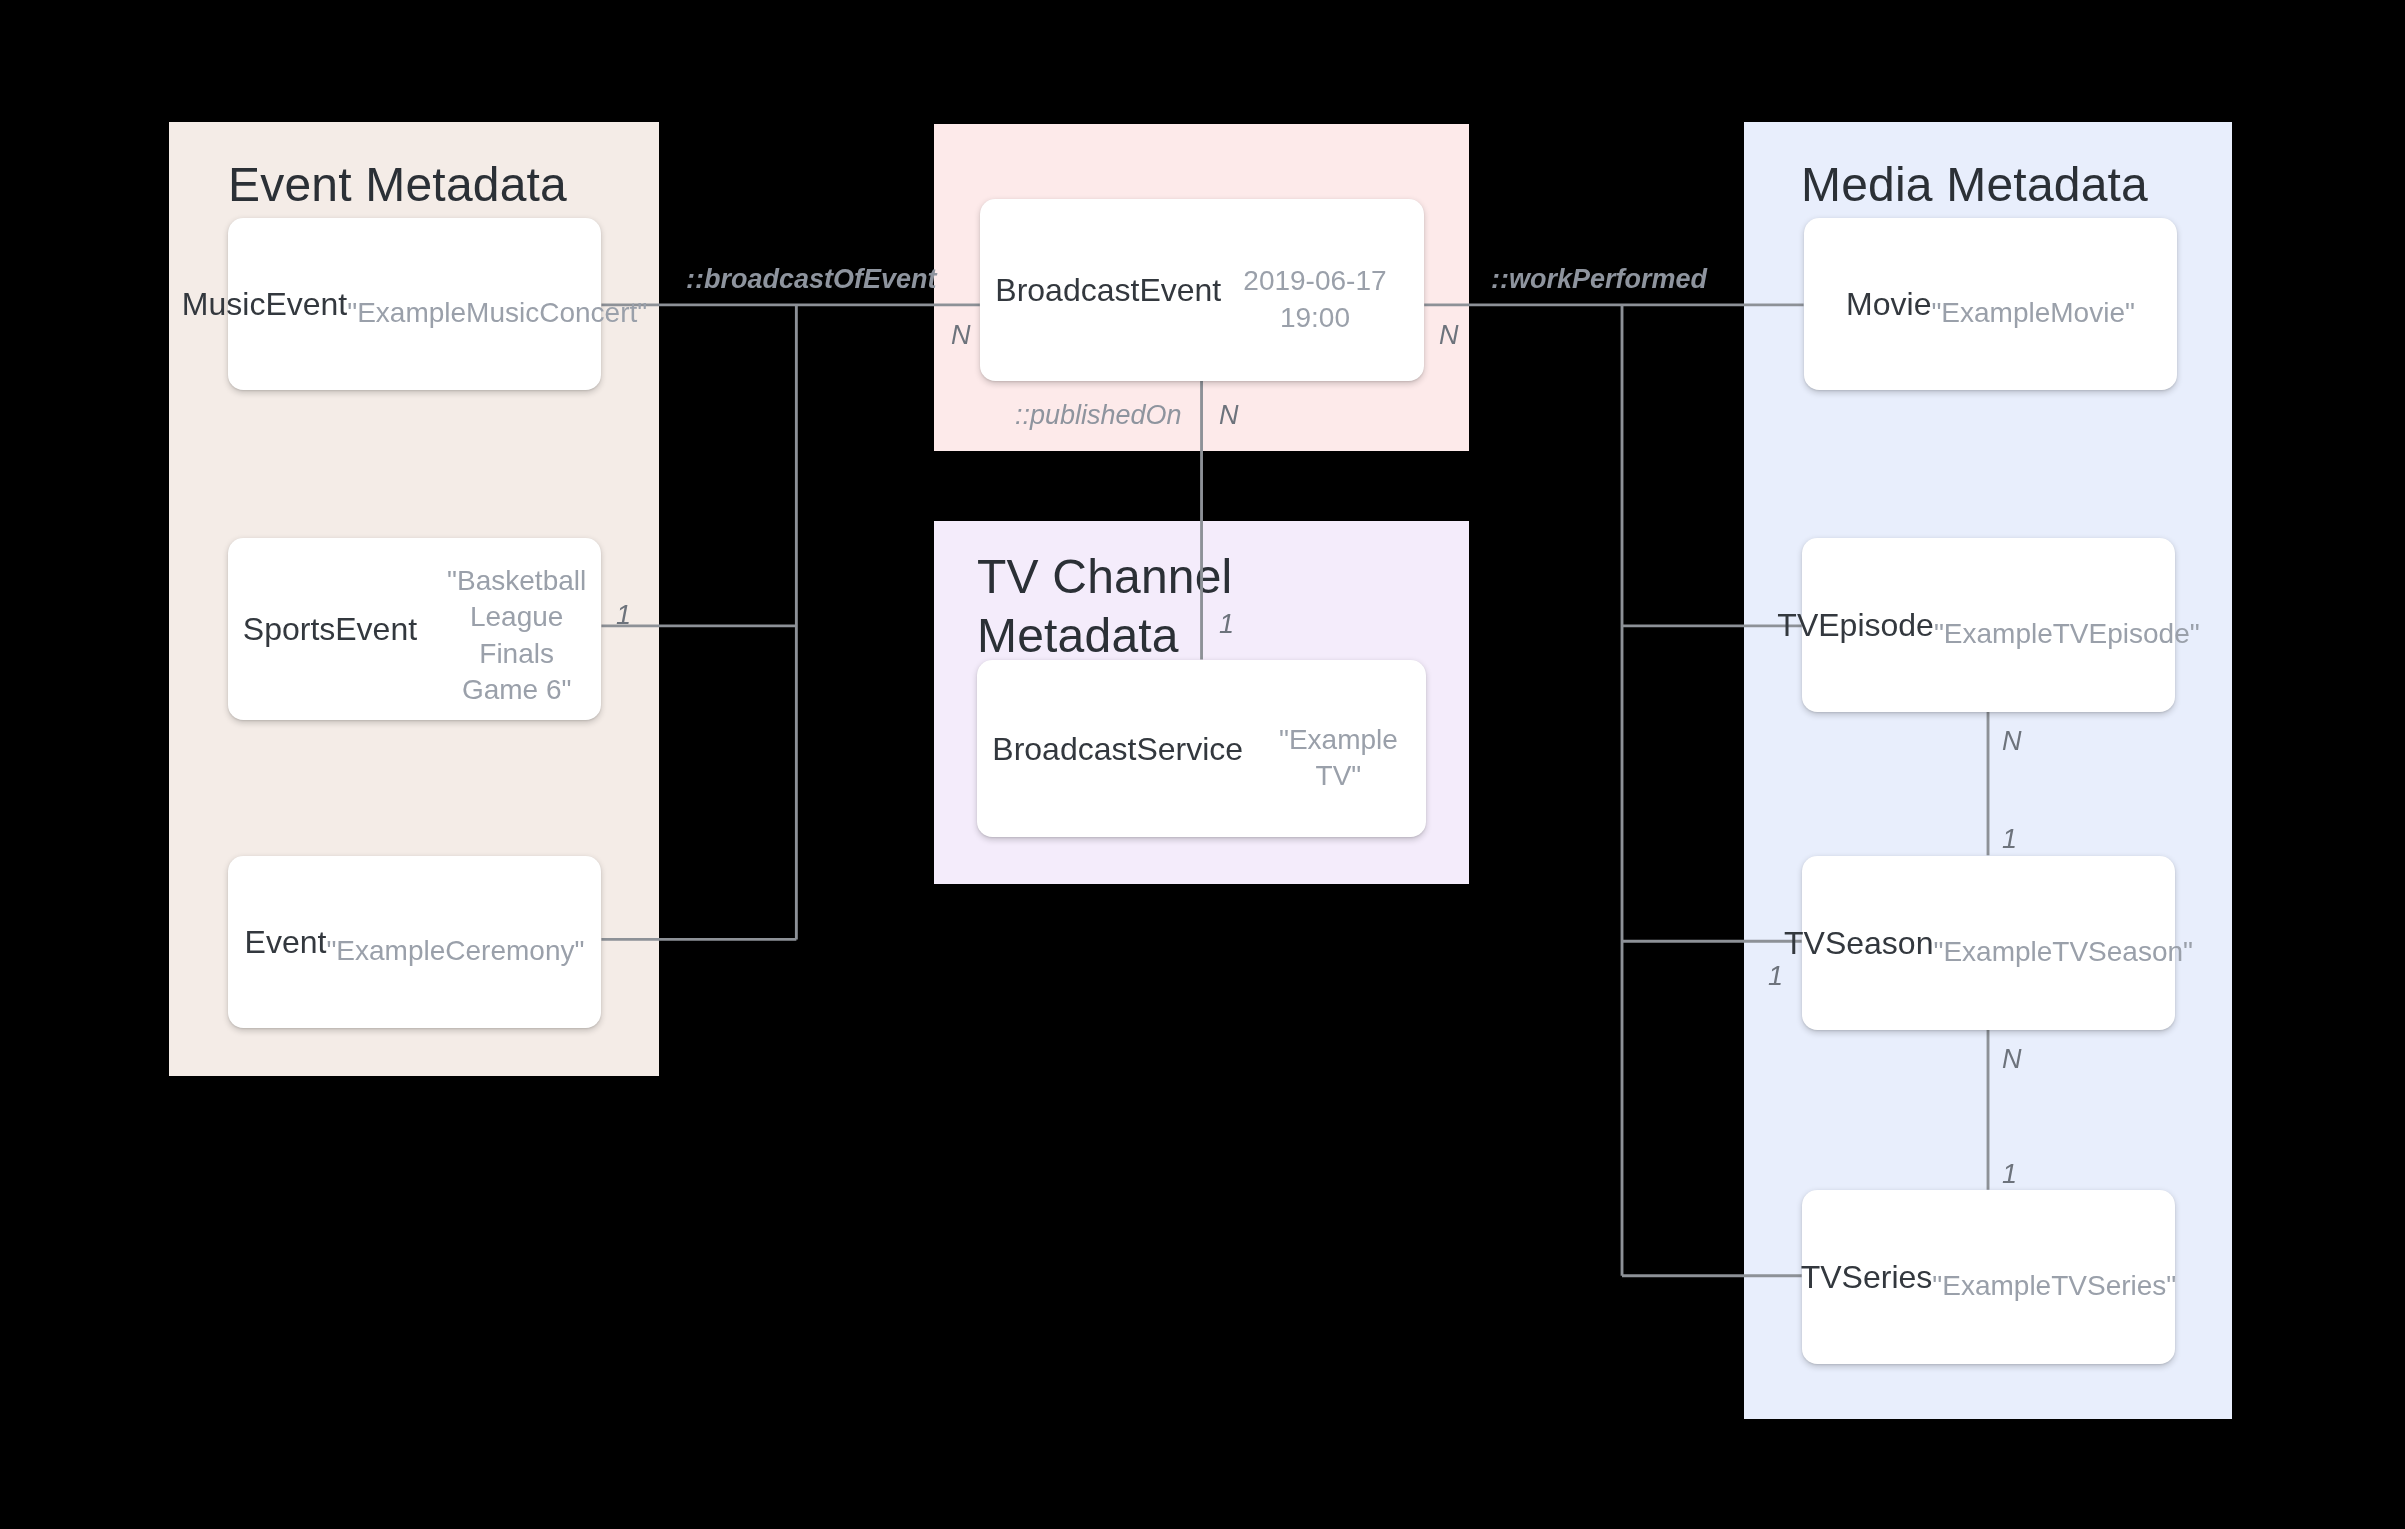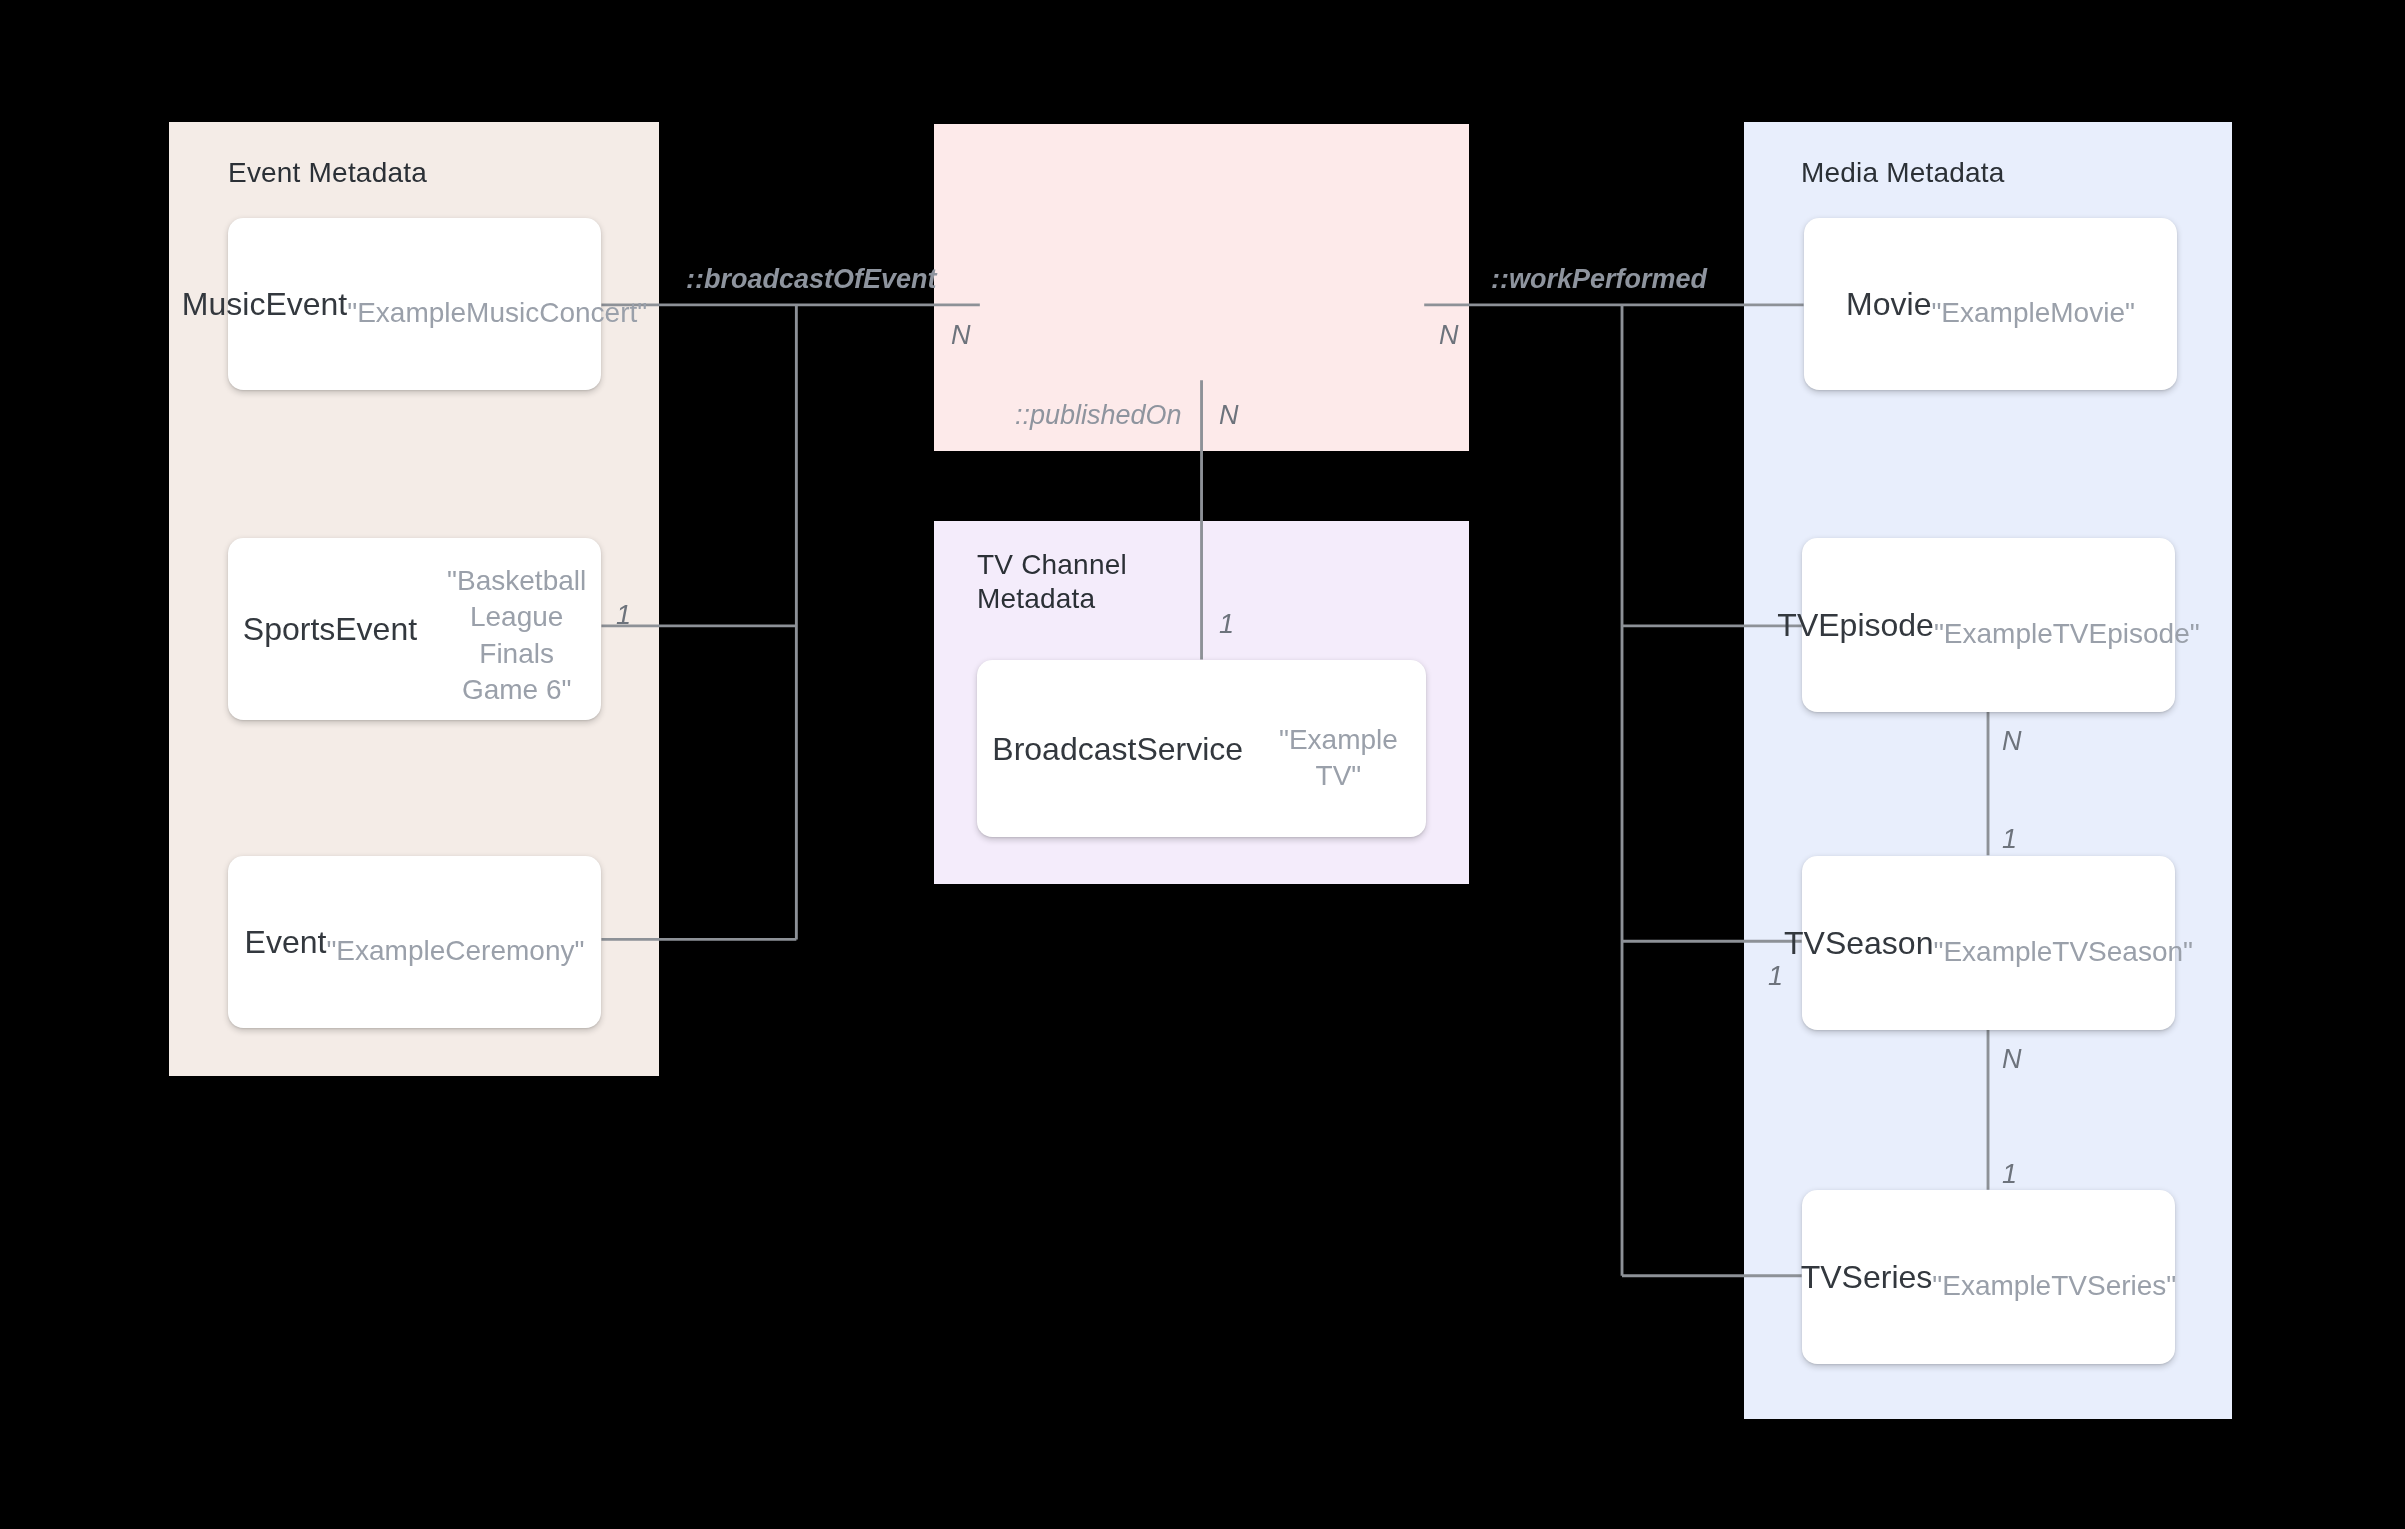--- a/index.html
+++ b/index.html
@@ -2,21 +2,21 @@
 <html><head>
 <meta charset="utf-8">
 <style>
   html,body{margin:0;padding:0;background:#000;}
   body{font-family:"Liberation Sans","DejaVu Sans",sans-serif;}
   #canvas{
     position:relative;width:2405px;height:1529px;background:#000;overflow:hidden;
   }
   .group{position:absolute;box-sizing:border-box;}
   .group-title{
-    position:absolute;font-size:28px;color:#2b3036;font-weight:400;
+    position:absolute;font-size:48px;color:#2b3036;font-weight:400;
     letter-spacing:0.2px;line-height:1.22;white-space:pre-line;
   }
   .node{
     position:absolute;box-sizing:border-box;background:#fff;border-radius:15.3px;
     box-shadow:0 2.9px 6.7px rgba(0,0,0,.18),0 1px 1.9px rgba(0,0,0,.10);
     display:flex;flex-direction:row;align-items:center;justify-content:center;
     padding:9.6px 15.3px;
   }
   .node-title{font-size:32px;color:#33383e;line-height:1.25;text-align:center;}
   .node-sub{font-size:28px;color:#9aa0aa;line-height:1.3;text-align:center;margin-top:19px;}
@@ -77,20 +77,24 @@
   <div class="node" style="left:228px;top:538px;width:373px;height:182px;gap:30px;">
     <div class="node-title">SportsEvent</div>
     <div class="node-sub" style="margin-top:13.4px;">"Basketball League Finals Game 6"</div>
   </div>
 
   <div class="node" style="left:228px;top:856px;width:373px;height:172px;">
     <div class="node-title">Event</div>
     <div class="node-sub">"ExampleCeremony"</div>
   </div>
 
+  <div class="node" style="left:980px;top:199px;width:444px;height:182px;">
+    <div class="node-title">BroadcastEvent</div>
+    <div class="node-sub">2019-06-17 19:00</div>
+  </div>
 
   <div class="node" style="left:977px;top:660px;width:449px;height:177px;gap:23px;">
     <div class="node-title">BroadcastService</div>
     <div class="node-sub">"Example TV"</div>
   </div>
 
   <div class="node" style="left:1804px;top:218px;width:373px;height:172px;">
     <div class="node-title">Movie</div>
     <div class="node-sub">"ExampleMovie"</div>
   </div>

